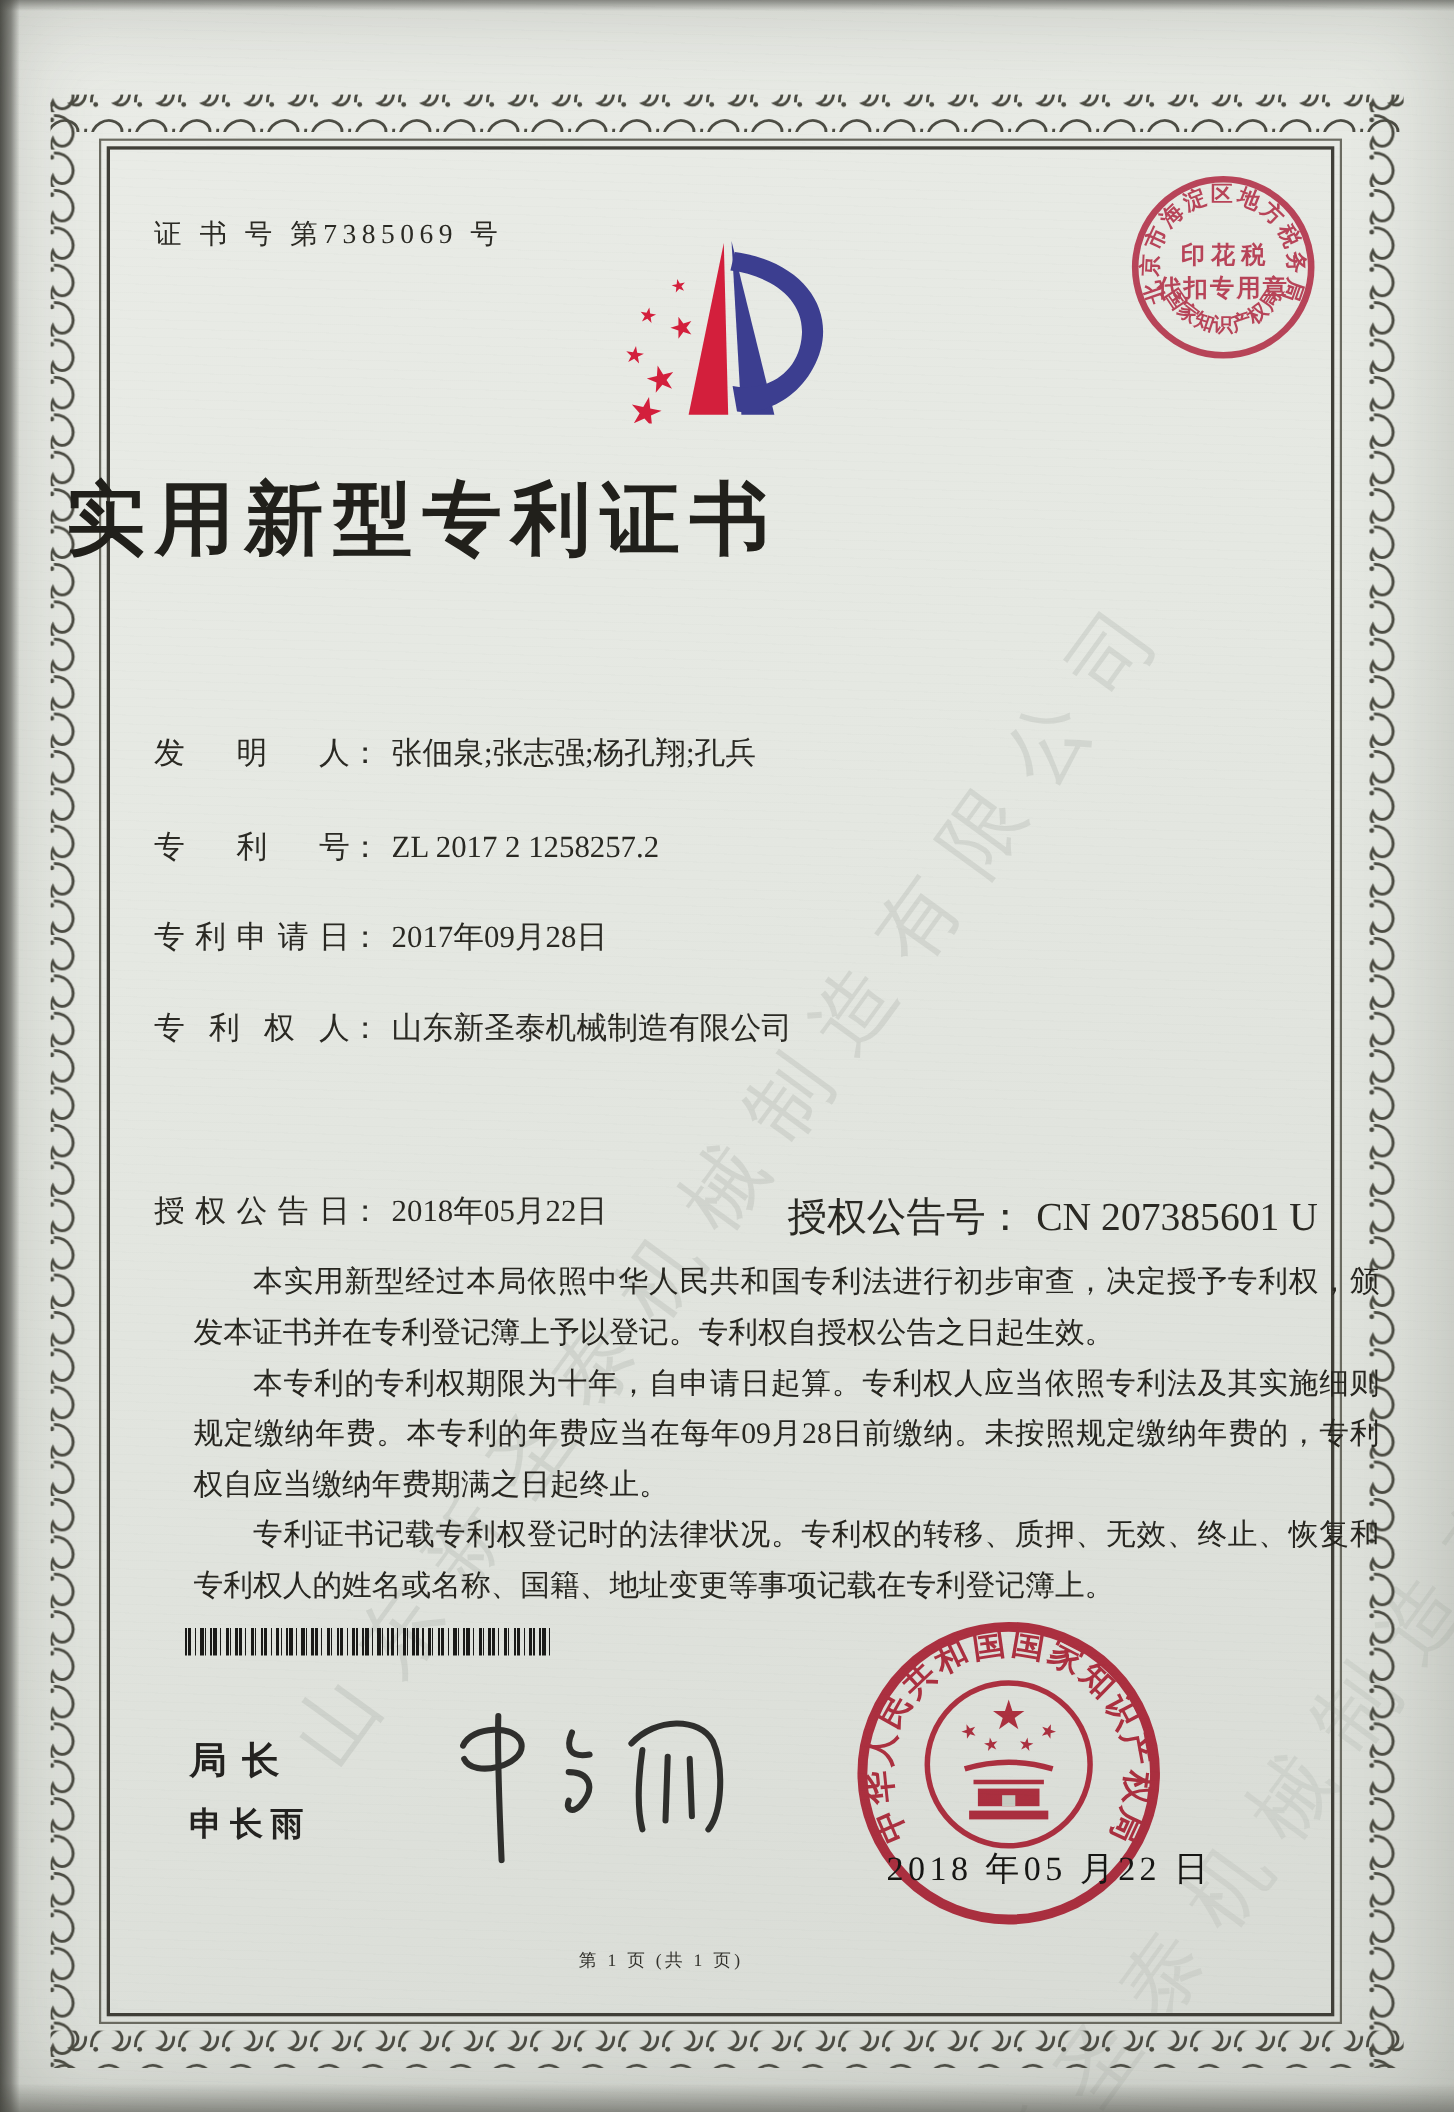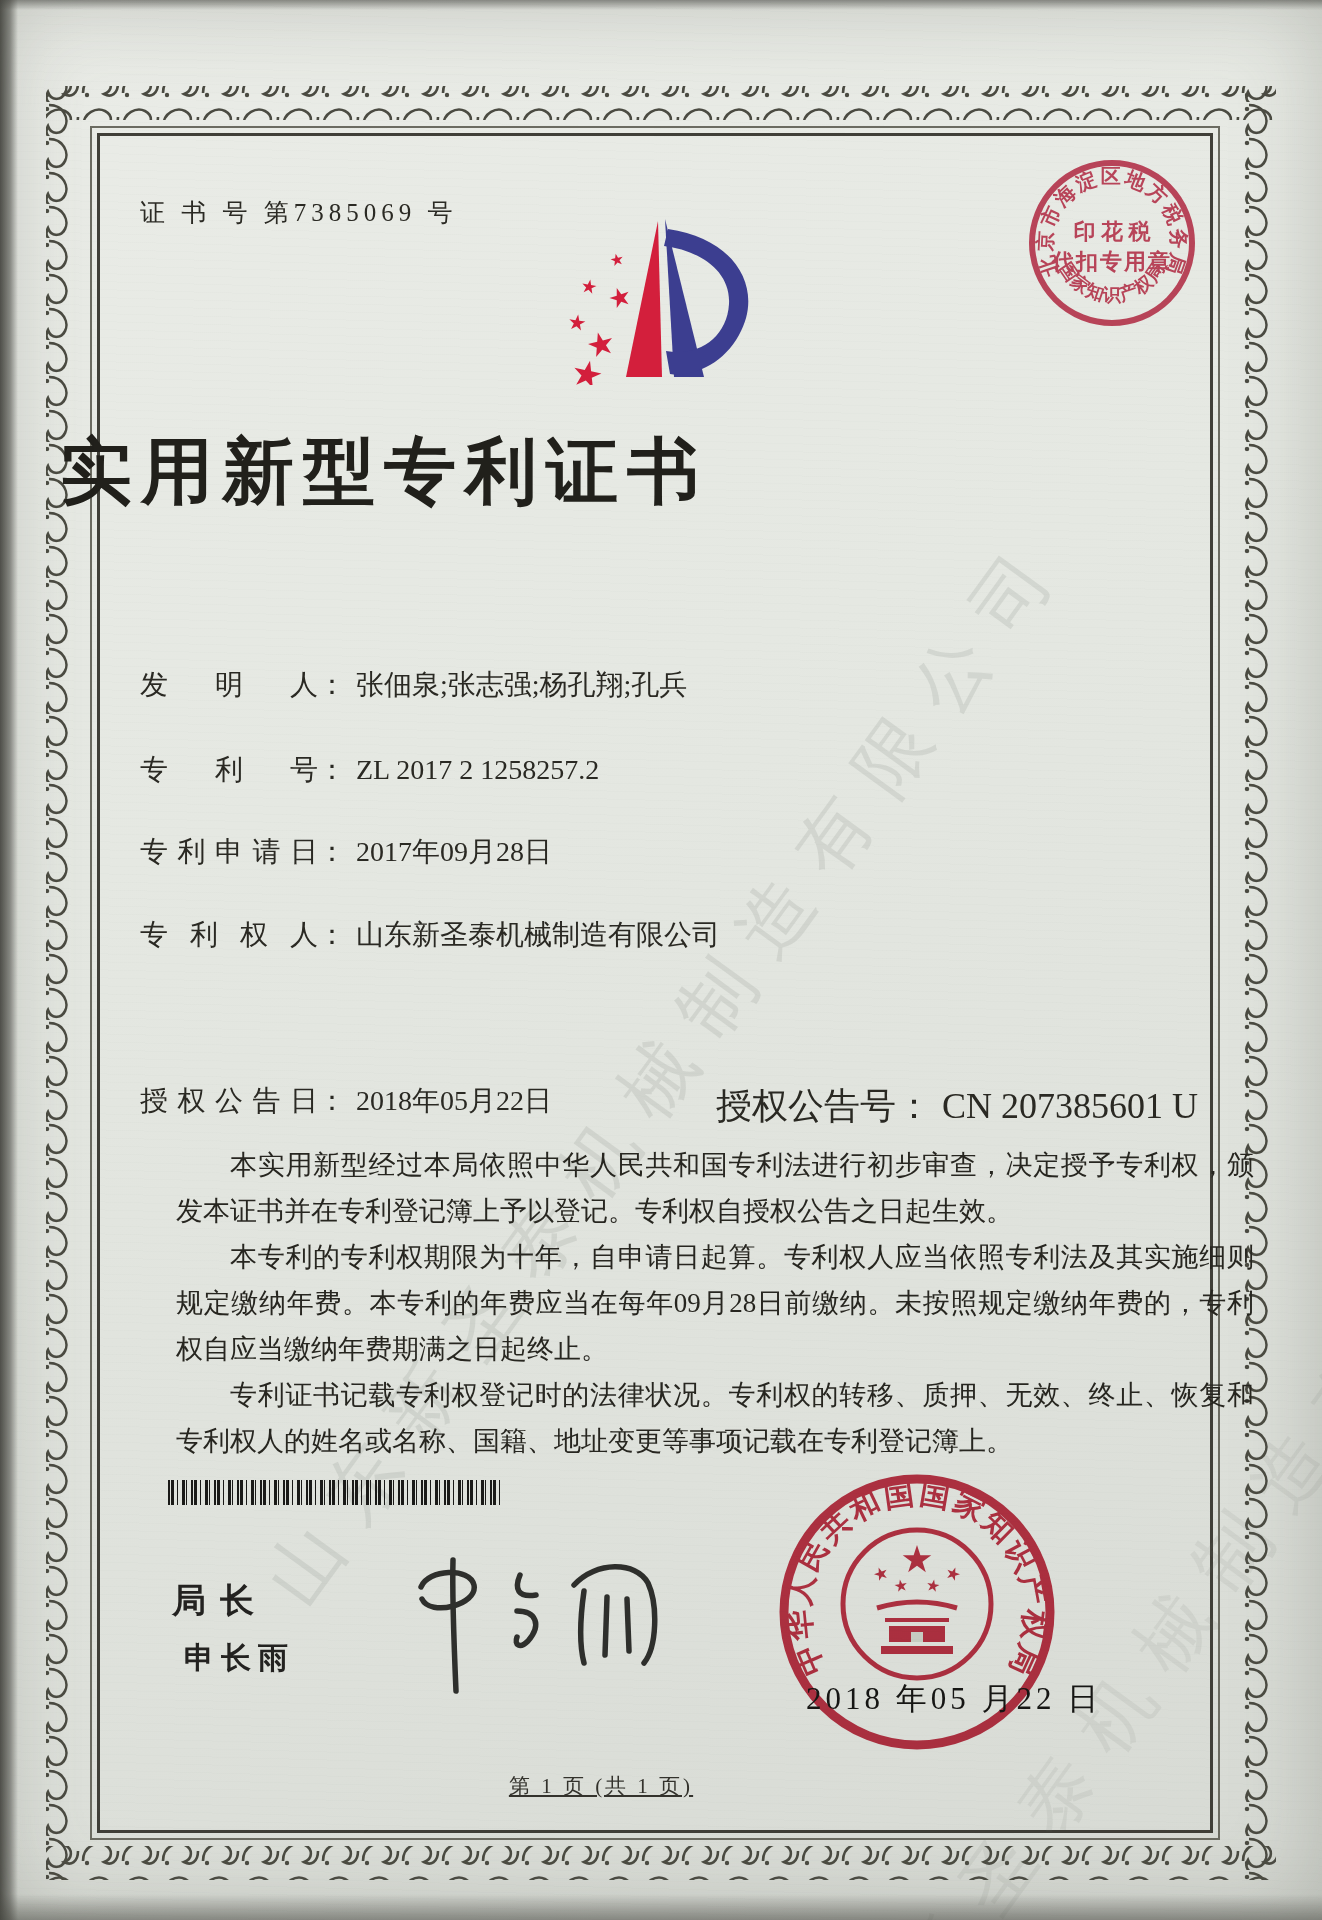--- a/index.html
+++ b/index.html
@@ -30,25 +30,25 @@
   .grant{position:absolute;left:716px;font-size:36px;color:#2a2923;white-space:nowrap;}
   .paras{position:absolute;left:128px;top:1142px;width:1078px;font-size:27px;
     line-height:46px;color:#272620;text-align:justify;margin-left:48px;}
   .paras p{margin:0;text-indent:2em;}
   .barcode{position:absolute;left:168px;top:1480px;width:332px;height:25px;
     background:repeating-linear-gradient(90deg,#1a1a18 0 2px,rgba(0,0,0,0) 2px 3px,
       #1a1a18 3px 6px,rgba(0,0,0,0) 6px 9px,#1a1a18 9px 10px,rgba(0,0,0,0) 10px 14px,
       #1a1a18 14px 17px,rgba(0,0,0,0) 17px 18px,#1a1a18 18px 19px,rgba(0,0,0,0) 19px 23px);}
   .director-label{position:absolute;left:172px;top:1578px;font-size:34px;font-weight:700;
     letter-spacing:14px;color:#232220;font-family:"Liberation Sans","DejaVu Sans",sans-serif;}
-  .director-name{position:absolute;left:184px;top:1638px;font-size:30px;font-weight:700;
+  .director-name{position:absolute;left:172px;top:1638px;font-size:30px;font-weight:700;
     letter-spacing:7px;color:#232220;font-family:"Liberation Sans","DejaVu Sans",sans-serif;}
   .sealdate{position:absolute;left:806px;top:1678px;font-size:31px;color:#161614;letter-spacing:4px;}
-  .footer{position:absolute;left:0;right:120px;top:1772px;text-align:center;font-size:21px;
-    color:#33322c;letter-spacing:3px;text-decoration:underline;}
+  .footer{position:absolute;left:0;right:120px;top:1772px;text-align:center;font-size:16px;
+    color:#33322c;letter-spacing:3px;}
   .watermark{position:absolute;white-space:nowrap;font-size:74px;letter-spacing:26px;
     color:rgba(105,112,106,.14);transform-origin:0 0;pointer-events:none;}
   .wm1{left:244px;top:1566px;transform:rotate(-54deg);}
   .wm2{left:760px;top:2120px;transform:rotate(-54deg);opacity:.7;}
   svg{position:absolute;}
   .sealwrap{mix-blend-mode:multiply;}
 </style>
 </head>
 <body>
 

